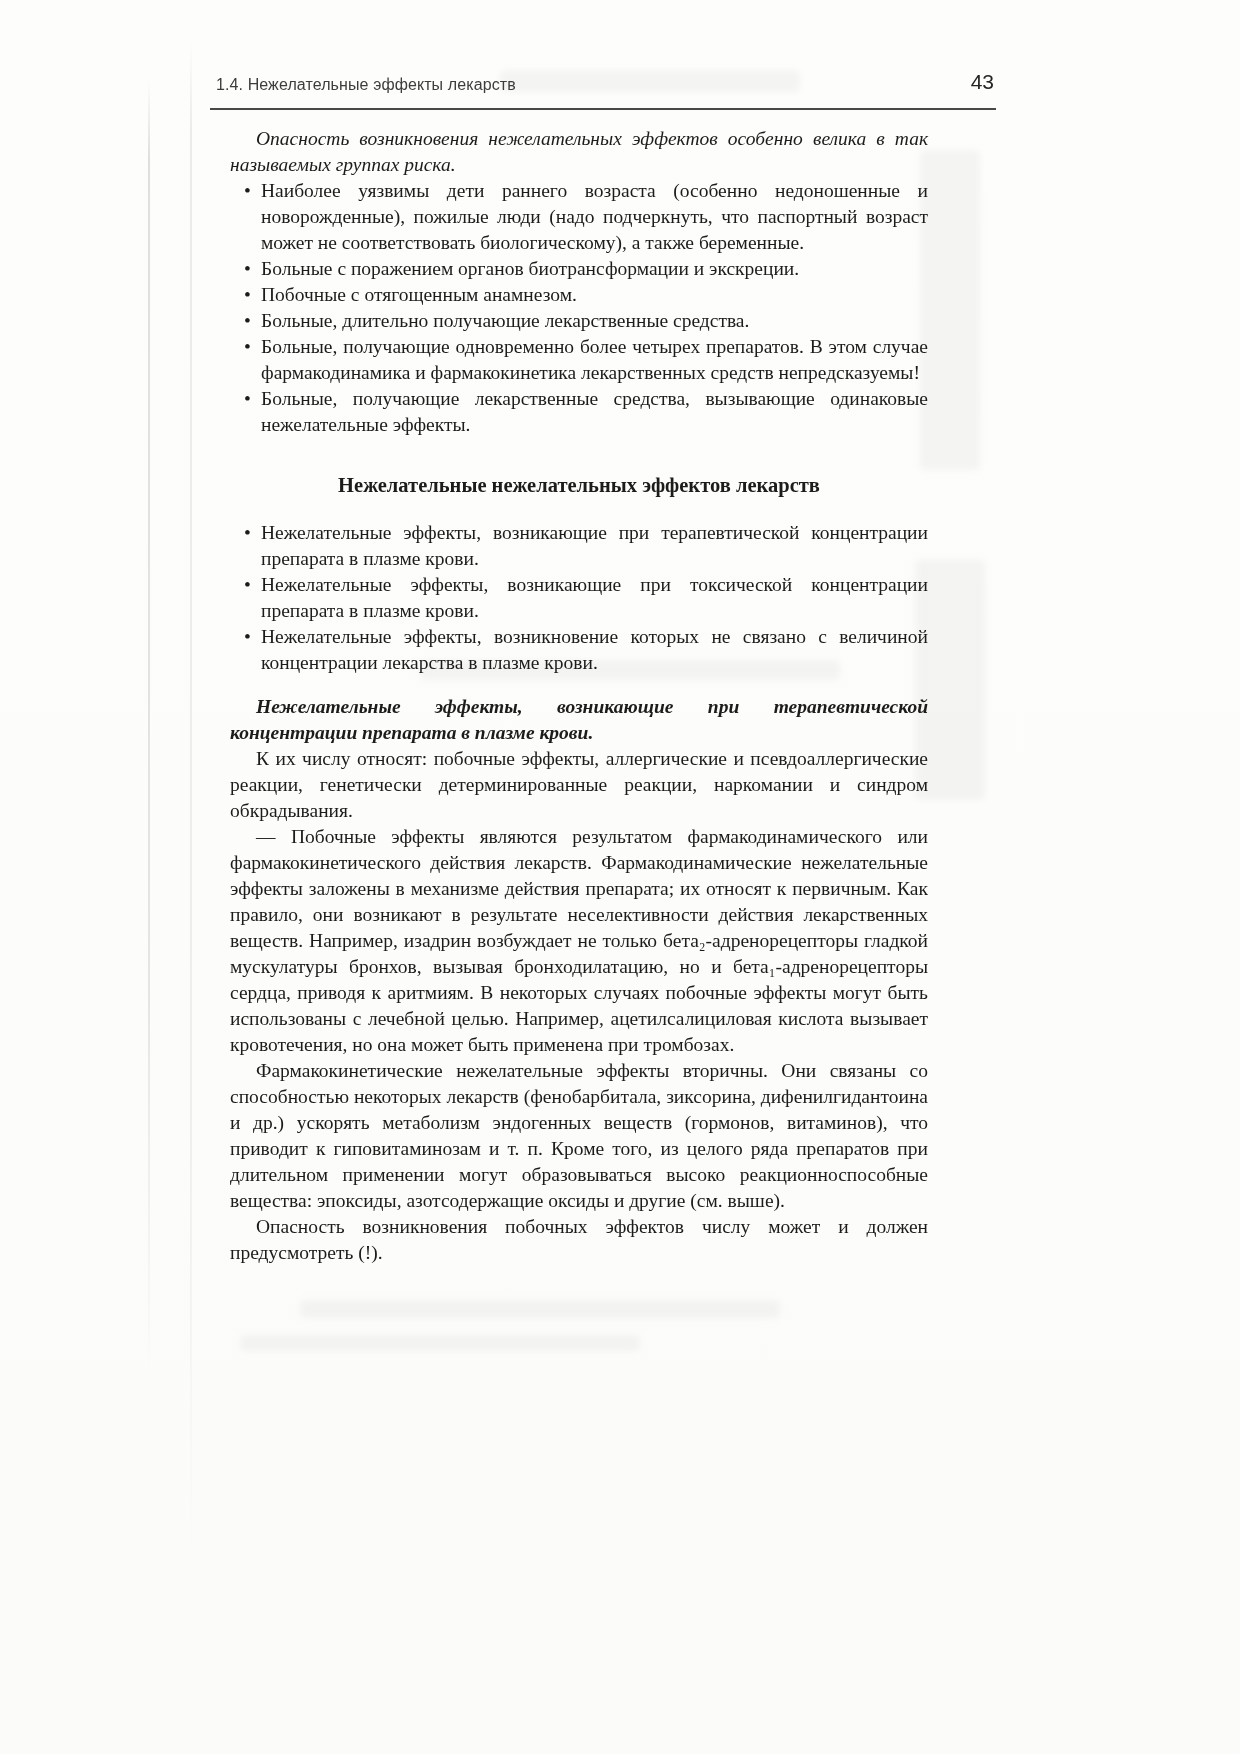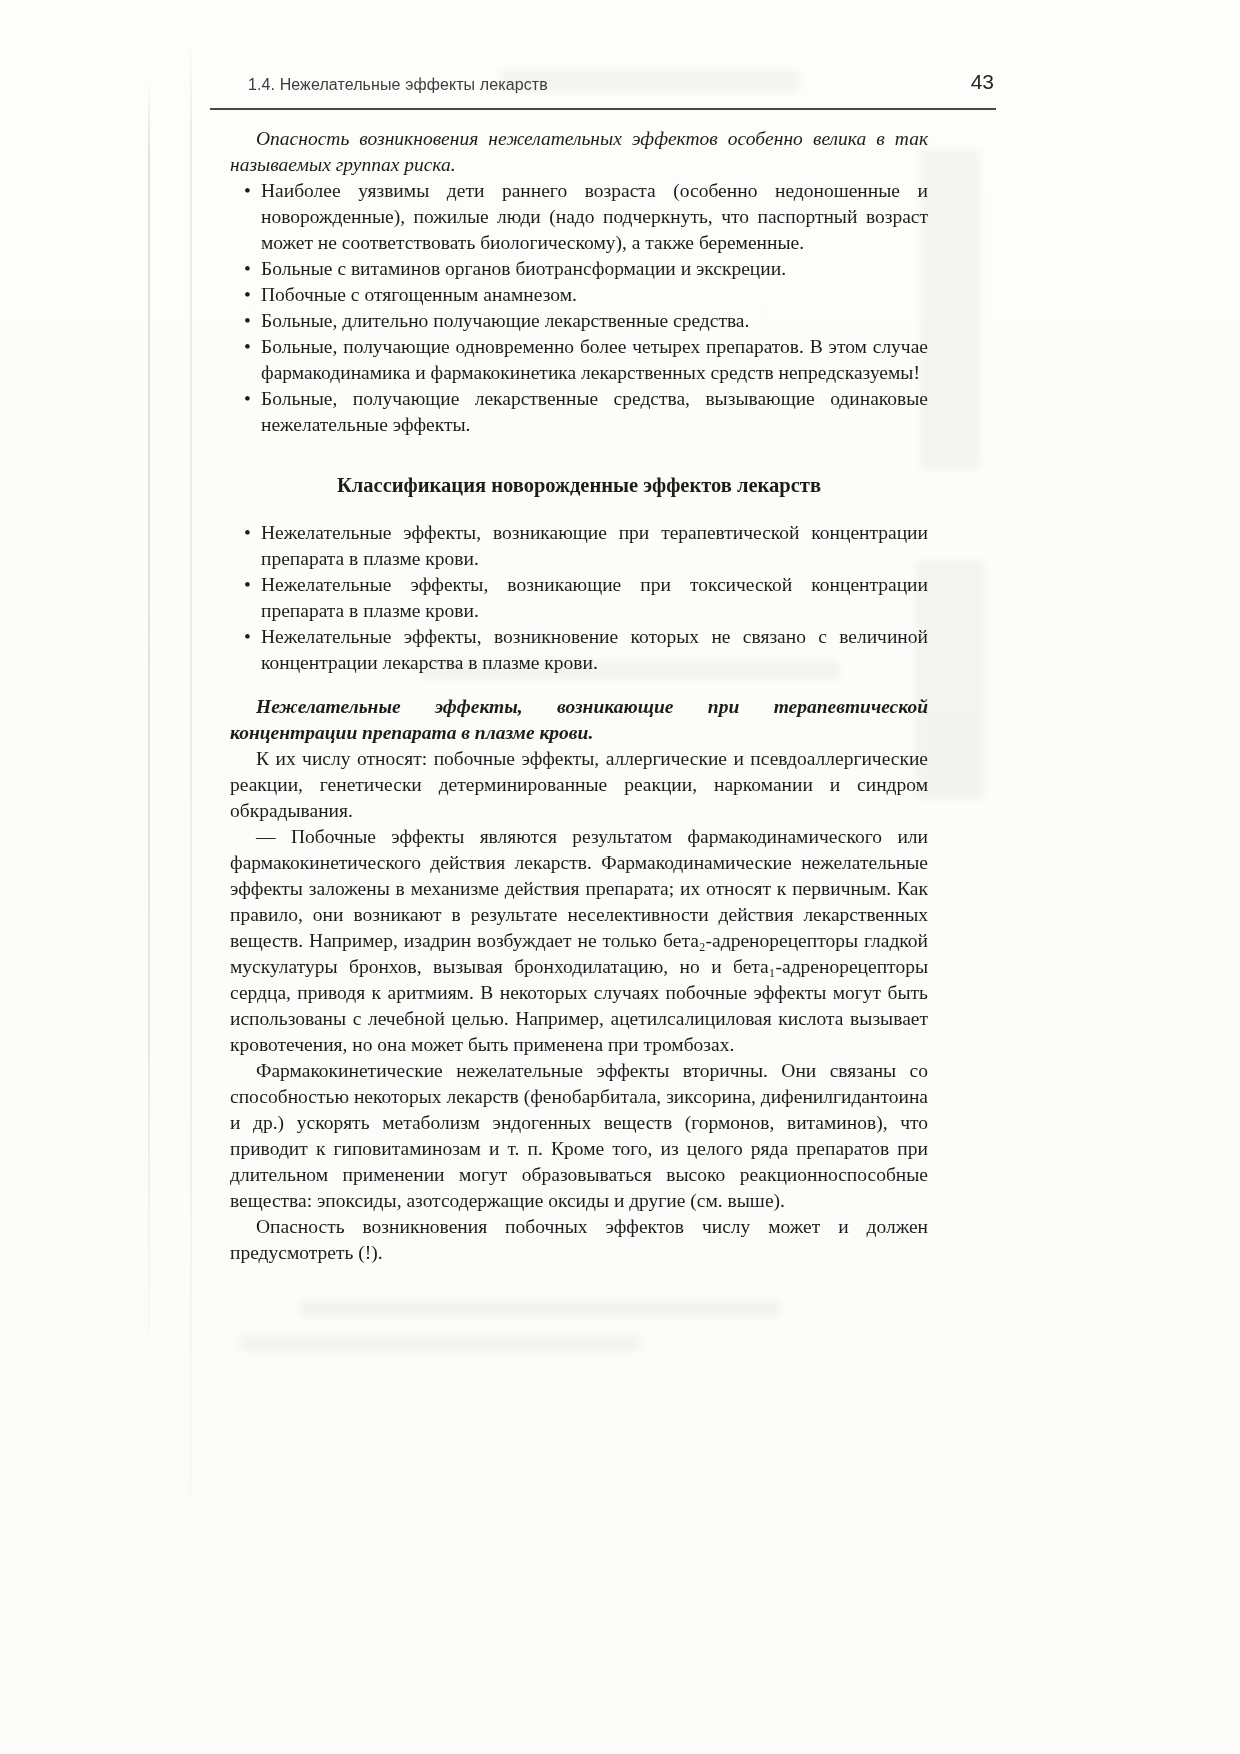--- a/index.html
+++ b/index.html
@@ -36,21 +36,20 @@
     left: 210px;
     top: 70px;
     width: 786px;
   }
   .running-header {
     display: flex;
     justify-content: space-between;
     align-items: flex-end;
     font-family: "Liberation Sans", sans-serif;
     padding: 0 2px 0 6px;
-    margin-left: 32px;
   }
   .running-title {
     font-size: 16px;
     color: #3e3d3b;
     letter-spacing: 0.1px;
   }
   .page-number {
     font-size: 21px;
     color: #262524;
   }
@@ -132,28 +131,28 @@
       <span class="page-number">43</span>
     </div>
     <div class="header-rule"></div>
 
     <div class="body-text">
 
       <p class="intro">Опасность возникновения нежелательных эффектов особенно велика в так называемых группах риска.</p>
 
       <ul class="bullets">
         <li>Наиболее уязвимы дети раннего возраста (особенно недоношенные и новорожденные), пожилые люди (надо подчеркнуть, что паспортный возраст может не соответствовать биологическому), а также беременные.</li>
-        <li>Больные с витаминов органов биотрансформации и экскреции.</li>
+        <li>Больные с поражением органов биотрансформации и экскреции.</li>
         <li>Побочные с отягощенным анамнезом.</li>
         <li>Больные, длительно получающие лекарственные средства.</li>
         <li>Больные, получающие одновременно более четырех препаратов. В этом случае фармакодинамика и фармакокинетика лекарственных средств непредсказуемы!</li>
         <li>Больные, получающие лекарственные средства, вызывающие одинаковые нежелательные эффекты.</li>
       </ul>
 
-      <h2 class="section-heading">Классификация новорожденные эффектов лекарств</h2>
+      <h2 class="section-heading">Нежелательные нежелательных эффектов лекарств</h2>
 
       <ul class="bullets">
         <li>Нежелательные эффекты, возникающие при терапевтической концентрации препарата в плазме крови.</li>
         <li>Нежелательные эффекты, возникающие при токсической концентрации препарата в плазме крови.</li>
         <li>Нежелательные эффекты, возникновение которых не связано с величиной концентрации лекарства в плазме крови.</li>
       </ul>
 
       <p class="subheading">Нежелательные эффекты, возникающие при терапевтической концентрации препарата в плазме крови.</p>
 
       <p class="para">К их числу относят: побочные эффекты, аллергические и псевдоаллергические реакции, генетически детерминированные реакции, наркомании и синдром обкрадывания.</p>

